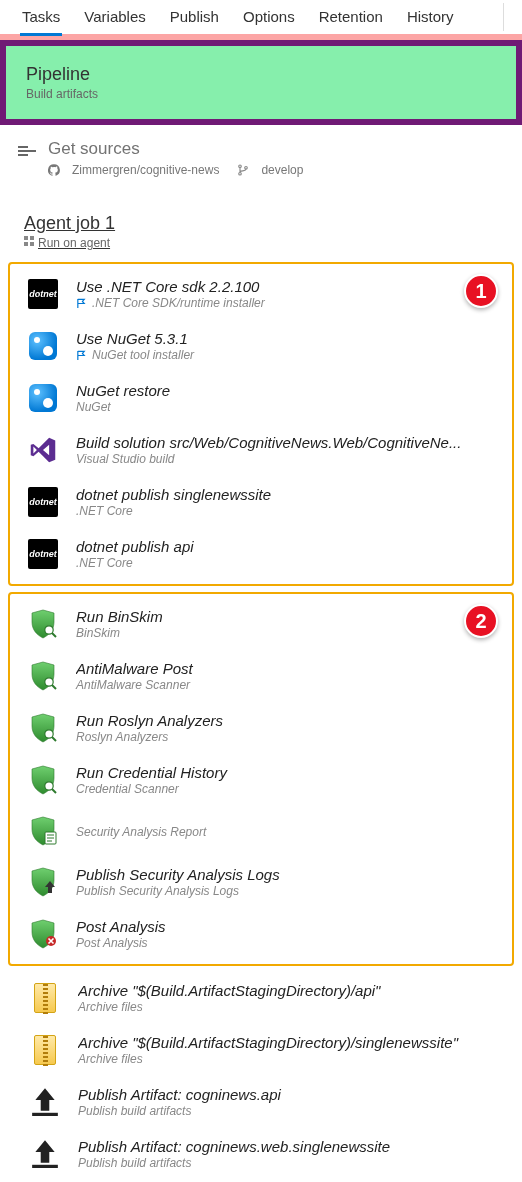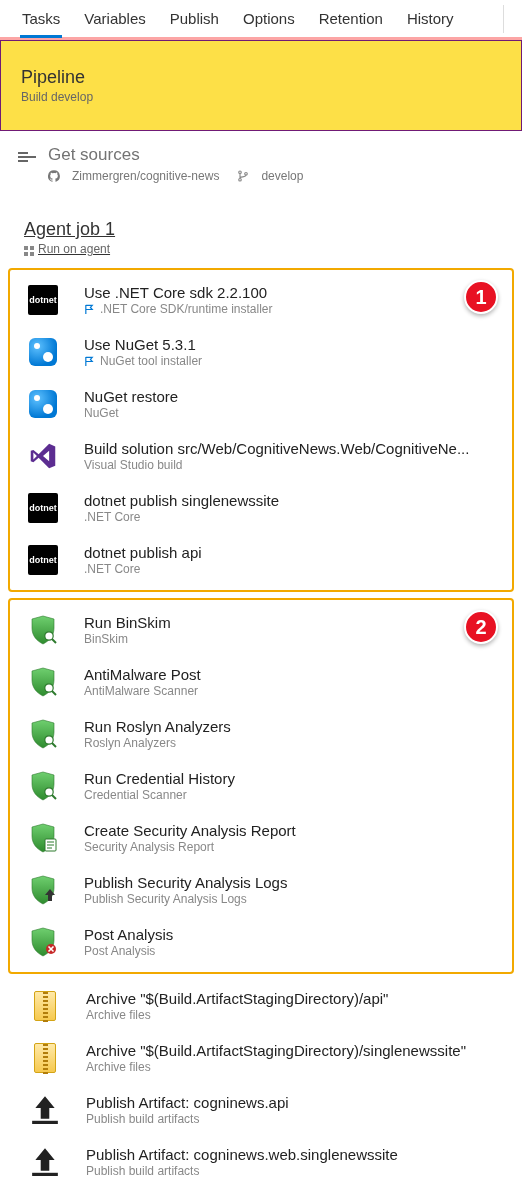--- a/index.html
+++ b/index.html
@@ -6,39 +6,39 @@
   body {
     font-family: "Segoe UI", -apple-system, sans-serif;
     font-size: 14px;
     color: #333;
     background: #fff;
     width: 522px;
   }
   .tabs-row {
     display: flex;
     align-items: center;
-    border-bottom: 3px solid #fca5a5;
+    border-bottom: 6px solid #fca5a5;
     padding: 0 12px 0 20px;
     height: 40px;
     gap: 20px;
   }
   .tab {
     padding: 10px 2px 8px;
     font-size: 15px;
     color: #333;
     cursor: pointer;
     border-bottom: 3px solid transparent;
   }
   .tab.active { border-bottom: 3px solid #0078d4; font-weight: 400; }
   .tabs-spacer { flex: 1; }
   .save-sep { width:1px; height:28px; background:#ddd; margin:0 6px;}
   .pipeline-header {
-    background: #fde047;
-    border: 1px solid #701a75;
-    padding: 26px 20px;
+    background: #86efac;
+    border: 6px solid #701a75;
+    padding: 18px 20px;
   }
   .pipeline-title { font-size: 18px; color: #333; }
   .pipeline-sub { font-size: 12px; color: #666; margin-top: 2px; }
   .sources-row {
     display: flex;
     align-items: flex-start;
     padding: 14px 18px 6px;
     gap: 12px;
   }
   .sources-icon {
@@ -47,21 +47,21 @@
   }
   .sources-icon span { display:block; height:2px; background:#666; }
   .sources-icon span:nth-child(1){width:10px;}
   .sources-icon span:nth-child(2){width:18px;}
   .sources-icon span:nth-child(3){width:10px;}
   .sources-title { font-size: 17px; color:#737373; }
   .sources-meta { display:flex; gap:18px; font-size:12px; color:#777; margin-top:4px; align-items:center;}
   .sources-meta .mitem{display:flex;align-items:center;gap:12px;}
   .agent-header { padding: 30px 24px 6px; text-decoration: underline; }
   .agent-title { font-size: 18px; }
-  .agent-sub { font-size: 12px; color: #666; margin-top:2px; display:flex; align-items:flex-end; gap:4px;}
+  .agent-sub { font-size: 12px; color: #666; margin-top:2px; display:flex; align-items:flex-start; gap:4px;}
   .group-box {
     border: 2px solid #f2a900;
     border-radius: 4px;
     margin: 6px 8px;
     padding: 4px 4px;
     position: relative;
   }
   .badge-num {
     position: absolute;
     right: 14px;
@@ -76,23 +76,24 @@
     display: flex;
     align-items: center;
     justify-content: center;
     box-shadow: 0 2px 4px rgba(0,0,0,.3);
     border: 2px solid #fff;
   }
   .task-list { }
   .task-item {
     display: flex;
     align-items: center;
-    gap: 26px;
+    gap: 18px;
     padding: 10px 10px 10px 14px;
     cursor: pointer;
+    font-style: italic;
   }
   .task-list.plain .task-item { padding-left: 30px; padding-right: 6px;}
   .task-icon {
     width: 30px; height: 30px; flex: none;
     display:flex; align-items:center; justify-content:center;
     border-radius: 3px;
     position: relative;
   }
   .task-text { flex:1; min-width:0; }
   .task-title { font-size: 15px; color:#222; white-space:nowrap; overflow:hidden; text-overflow:ellipsis;}
@@ -155,21 +156,21 @@
   <div class="tab">Options</div>
   <div class="tab">Retention</div>
   <div class="tab">History</div>
   <div class="tabs-spacer"></div>
   <div class="save-sep"></div>
 
 </div>
 
 <div class="pipeline-header">
   <div class="pipeline-title">Pipeline</div>
-  <div class="pipeline-sub">Build develop</div>
+  <div class="pipeline-sub">Build artifacts</div>
 </div>
 
 <div class="sources-row">
   <div class="sources-icon">
       <span></span>
       <span></span>
       <span></span>
     </div>
   <div>
     <div class="sources-title">Get sources</div>
@@ -355,21 +356,20 @@
         <div class="task-icon">
           <div class="shield"><svg viewBox="0 0 28 30">
               <path d="M14 1l11 3v9c0 8-5 13-11 16C8 26 3 21 3 13V4l11-3z" fill="url(#shieldGrad)" stroke="#2d7a2d" stroke-width="0.6"></path>
               <rect x="16" y="16" width="11" height="12" rx="1" fill="#fff" stroke="#2d7a2d"></rect>
               <line x1="18" y1="19" x2="25" y2="19" stroke="#2d7a2d"></line>
               <line x1="18" y1="22" x2="25" y2="22" stroke="#2d7a2d"></line>
               <line x1="18" y1="25" x2="23" y2="25" stroke="#2d7a2d"></line>
             </svg></div>
         </div>
         <div class="task-text">
-          <div class="task-title">Create Security Analysis Report</div>
           <div class="task-sub">
             <span>Security Analysis Report</span>
           </div>
         </div>
       </div>
       <div class="task-item">
         <div class="task-icon">
           <div class="shield"><svg viewBox="0 0 28 30">
               <path d="M14 1l11 3v9c0 8-5 13-11 16C8 26 3 21 3 13V4l11-3z" fill="url(#shieldGrad)" stroke="#2d7a2d" stroke-width="0.6"></path>
               <path d="M21 14l5 6h-3v6h-4v-6h-3l5-6z" fill="#333"></path>

